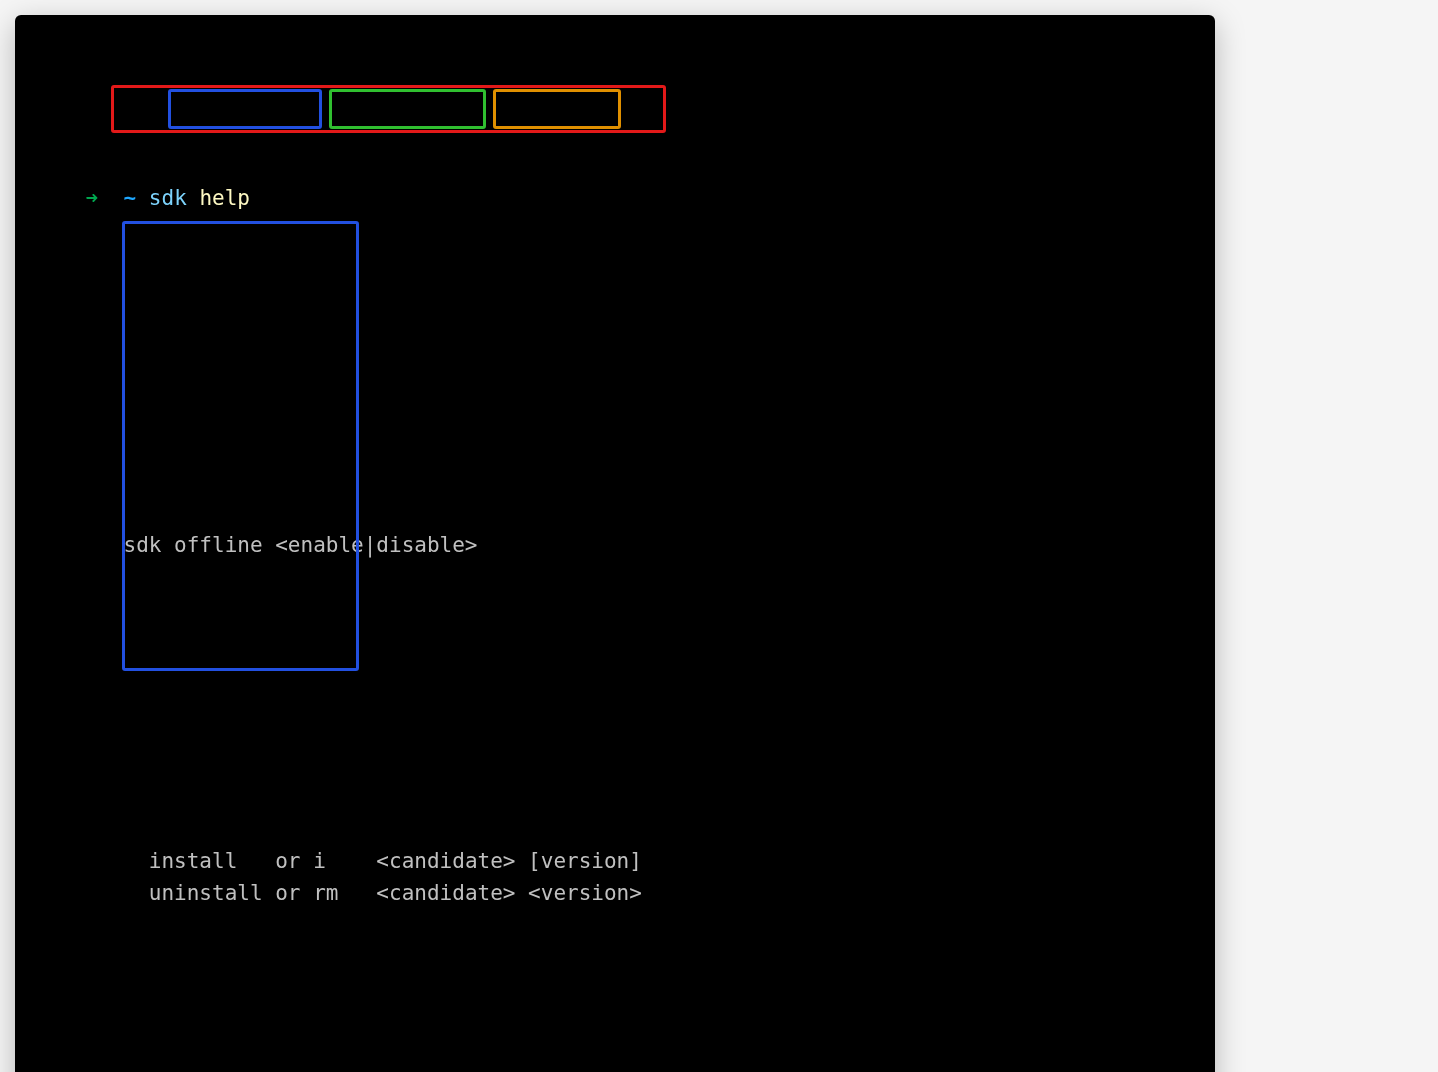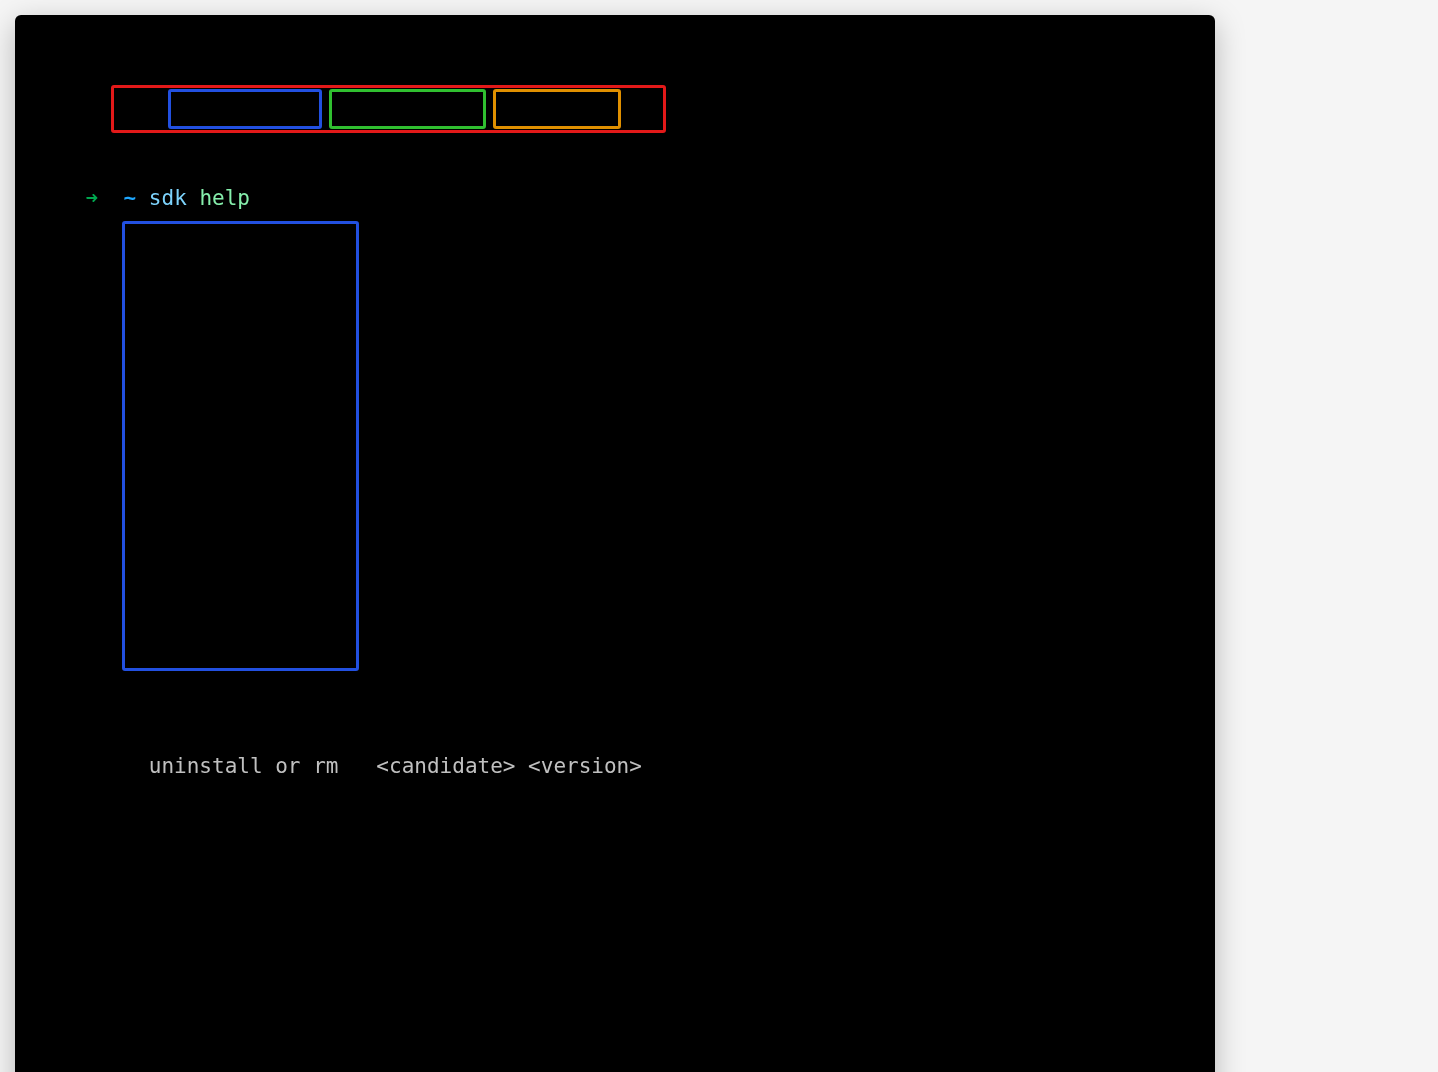--- a/index.html
+++ b/index.html
@@ -16,21 +16,21 @@
       width:1200px;
       padding:10px 20px 20px 20px;
       border-radius:6px;
       box-shadow:0 8px 30px rgba(0,0,0,.25);
       position:relative;
       white-space:pre;
     }
     .prompt-arrow { color:#00a64f; font-weight:bold;}
     .prompt-tilde { color:#1ea7ff; font-weight:bold;}
     .cmd-green { color:#7dd3fc;}
-    .cmd-white { color:#86efac;}
+    .cmd-white { color:#fef9c3;}
     .line { min-height:32px;}
     .usage-wrap { position:relative; }
     .box {
       position:absolute;
       border:3.5px solid;
       border-radius:3px;
       pointer-events:none;
     }
     .red-box  { border-color:#e31919;}
     .blue-box { border-color:#2250e0;}
@@ -45,26 +45,27 @@
 <div class="terminal">
 
   
   <div class="line">
     <span class="prompt-arrow">➜</span>  <span class="prompt-tilde">~</span> <span class="cmd-green">sdk</span> <span class="cmd-white">help</span>
   </div>
   <div class="line">&nbsp;</div>
 
   
   <div class="usage-wrap">
+    <div class="line">       sdk offline &lt;enable|disable&gt;</div>
   </div>
 
   <div class="line">&nbsp;</div>
 
   
-  <div class="commands-grid" id="cmds"><div class="line">       uninstall or rm   &lt;candidate&gt; &lt;version&gt;</div></div>
+  <div class="commands-grid" id="cmds"><div class="line">       install   or i    &lt;candidate&gt; [version]</div><div class="line">       uninstall or rm   &lt;candidate&gt; &lt;version&gt;</div></div>
 
   
   
 
   
   
 
   
   <div class="box red-box" id="box-red" style="top: 70px; left: 96px; width: 555px; height: 48px;"></div>
   <div class="box blue-box" id="box-blueU" style="top: 74px; left: 153px; width: 154px; height: 40px;"></div>

